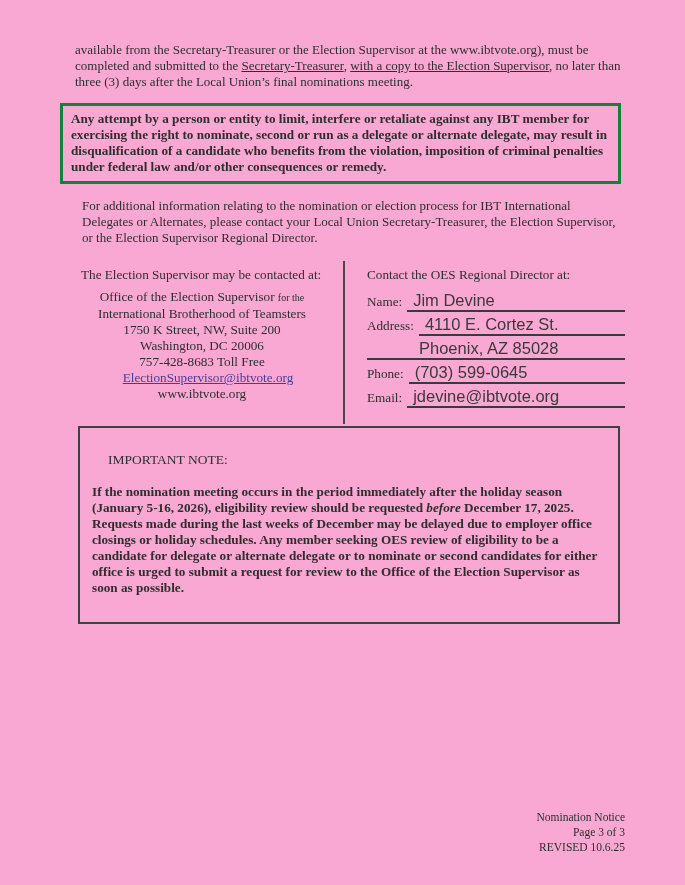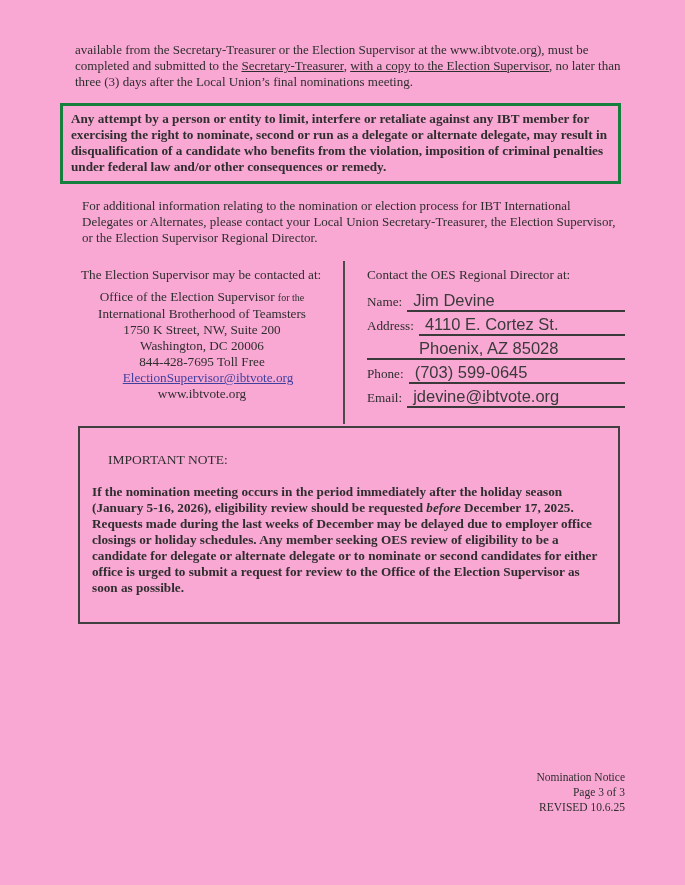--- a/index.html
+++ b/index.html
@@ -104,21 +104,21 @@
     font-weight:normal;
     font-size:13.5px;line-height:16px;
   }
   .note-body{
     margin:6px 0 0 0;
     font-weight:bold;
     font-size:13.2px;line-height:16px;
   }
   .footer{
     position:absolute;
-    top:770px;right:60px;
+    top:810px;right:60px;
     text-align:right;
     font-size:11.5px;line-height:15px;
     color:#2e2e2e;
   }
 </style>
 </head>
 <body>
 
 <div class="page">
 
@@ -132,21 +132,21 @@
 
   <div class="columns">
 
     <div class="col-left">
       <p class="intro">The Election Supervisor may be contacted at:</p>
       <div class="addr-block">
         <div><span>Office of the Election Supervisor</span> <span class="small-inline">for the</span></div>
         <div>International Brotherhood of Teamsters</div>
         <div>1750 K Street, NW, Suite 200</div>
         <div>Washington, DC 20006</div>
-        <div>844-428-7695 Toll Free</div>
+        <div>757-428-8683 Toll Free</div>
         <div><a class="email-link">ElectionSupervisor@ibtvote.org</a></div>
         <div>www.ibtvote.org</div>
       </div>
     </div>
 
     <div class="divider"></div>
 
     <div class="col-right">
       <p class="heading">Contact the OES Regional Director at:</p>
 

